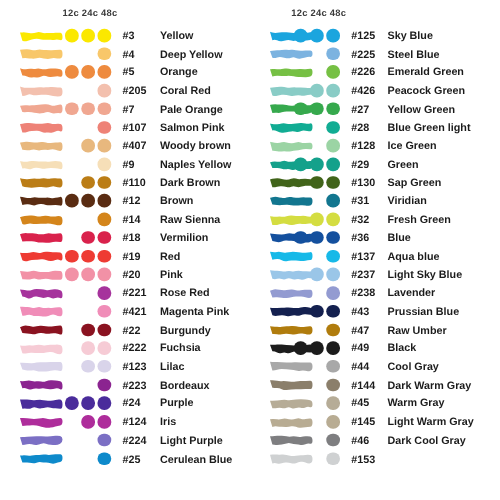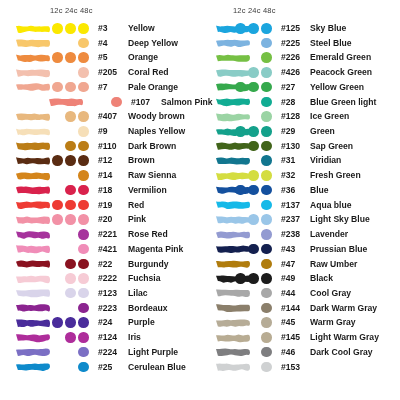--- a/index.html
+++ b/index.html
@@ -12,21 +12,21 @@
   }
   #chart{position:absolute;inset:0;}
   .col{position:absolute;top:0;width:200px;height:400px;}
   .col.left{left:0;}
   .col.right{left:200px;}
 
   .hdr{
     position:absolute;
     top:6px;
     font-size:7.5px;
-    font-weight:normal;
+    font-weight:bold;
     color:#3a3a3a;
     letter-spacing:.2px;
     white-space:nowrap;
   }
   .col.left .hdr{left:50px;}
   .col.right .hdr{left:33px;}
 
   .row{
     position:absolute;
     left:0;right:0;
@@ -144,21 +144,21 @@
             </svg>
           </div>
           <div class="dots">
             <span class="dot s0" style="background: rgb(240, 167, 145);"></span>
             <span class="dot s1" style="background: rgb(240, 167, 145);"></span>
             <span class="dot s2" style="background: rgb(240, 167, 145);"></span>
           </div>
           <div class="code">#7</div>
           <div class="name">Pale Orange</div>
         </div>
-        <div class="row" style="top: 95.1px; margin-left: 33px;">
+        <div class="row" style="top: 95.1px;">
           <div class="stroke">
             <svg viewBox="0 0 38 12" preserveAspectRatio="none">
               <path d="M2.00,3.36 Q2.00,3.36 3.89,3.04 Q5.78,2.71 7.67,2.48 Q9.56,2.25 11.44,2.62 Q13.33,3.00 15.22,2.95 Q17.11,2.91 19.00,2.99 Q20.89,3.08 22.78,2.65 Q24.67,2.23 26.56,2.84 Q28.44,3.46 30.33,3.17 Q32.22,2.89 34.11,3.10 Q36.00,3.32 36.00,6.58 Q36.00,9.84 34.11,9.02 Q32.22,8.20 30.33,9.26 Q28.44,10.32 26.56,10.12 Q24.67,9.92 22.78,10.08 Q20.89,10.23 19.00,9.39 Q17.11,8.55 15.22,8.64 Q13.33,8.72 11.44,8.83 Q9.56,8.93 7.67,9.55 Q5.78,10.17 3.89,9.92 Z" fill="#EE8277"></path>
             </svg>
           </div>
           <div class="dots">
             <span class="dot s2" style="background: rgb(238, 130, 119);"></span>
           </div>
           <div class="code">#107</div>
           <div class="name">Salmon Pink</div>

